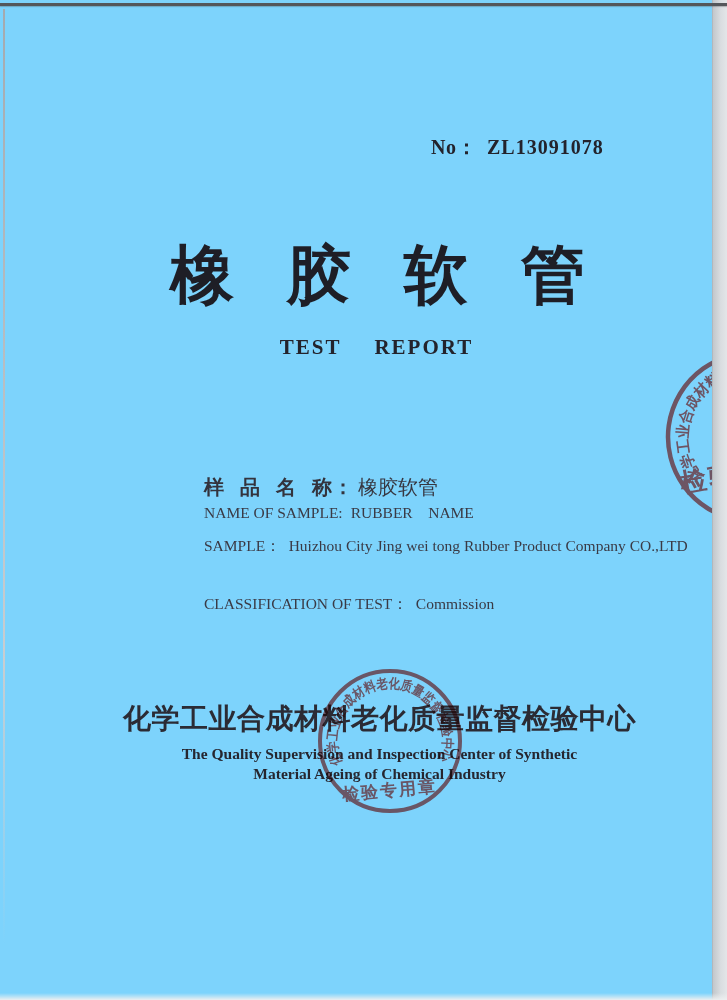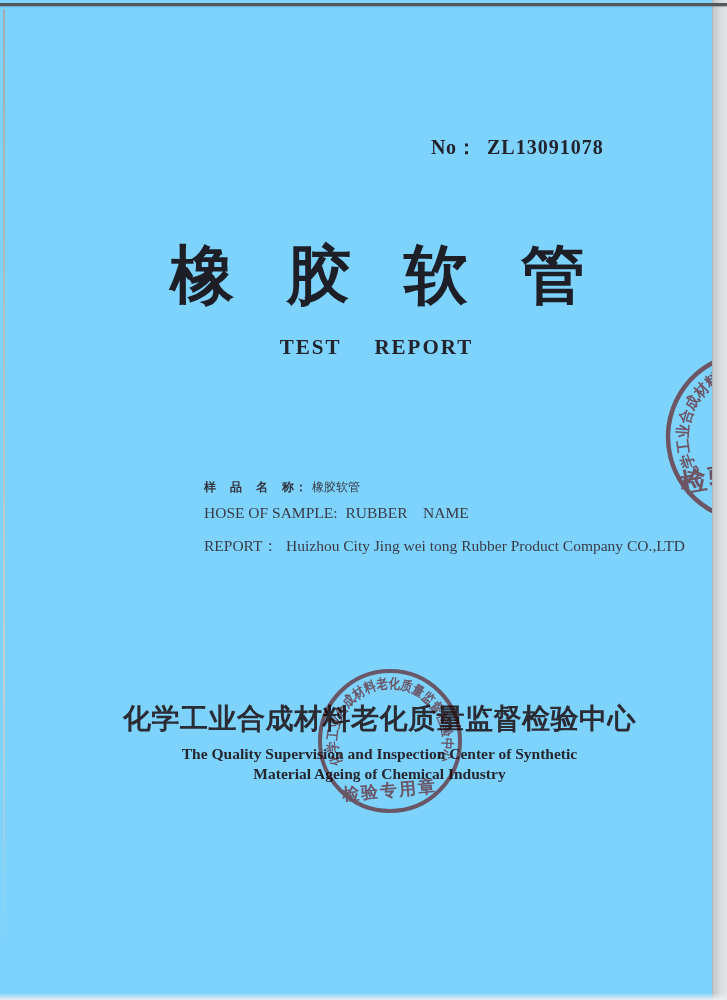--- a/index.html
+++ b/index.html
@@ -23,21 +23,21 @@
     letter-spacing:53px;line-height:84px;white-space:nowrap;
   }
   .title-en{
     position:absolute;top:335px;left:13px;width:727px;text-align:center;
     font-size:21px;font-weight:700;color:#23232c;
     letter-spacing:2px;word-spacing:26px;
   }
 
   .field{position:absolute;left:204px;width:480px;}
   .f1{top:474px;} .f2{top:533px;} .f3{top:591px;}
-  .field .cn{font-size:12px;line-height:26px;color:#373741;white-space:nowrap;}
+  .field .cn{font-size:20px;line-height:26px;color:#373741;white-space:nowrap;}
   .field .cn .lbl{font-weight:600;word-spacing:9px;letter-spacing:1px;color:#33333d;}
   .field .cn .val{margin-left:4px;}
   .field .en{font-size:15.5px;line-height:20px;margin-top:3px;color:#3a3a45;white-space:nowrap;}
   .field .en .val{margin-left:8px;}
 
   .org{position:absolute;top:700px;left:16px;width:727px;text-align:center;z-index:2;}
   .org-cn{font-size:28px;font-weight:600;color:#2b2b34;letter-spacing:0.5px;white-space:nowrap;}
   .org-en{font-size:15.5px;font-weight:700;color:#26262f;margin-top:6px;line-height:19px;}
   .org-en.l2{margin-top:1px;}
 
@@ -50,28 +50,29 @@
 
   <div class="no-line">
     <span>No：</span><span class="no-val">ZL13091078</span>
   </div>
 
   <h1 class="title-cn">橡胶软管</h1>
   <div class="title-en">TEST REPORT</div>
 
   <div class="field f1">
     <div class="cn"><span class="lbl">样 品 名 称：</span><span class="val">橡胶软管</span></div>
-    <div class="en"><span class="lbl">HOSE OF SAMPLE:</span><span class="val">RUBBER　NAME</span></div>
+    <div class="en"><span class="lbl">NAME OF SAMPLE:</span><span class="val">RUBBER　NAME</span></div>
   </div>
 
   <div class="field f2">
-    <div class="en"><span class="lbl">REPORT：</span><span class="val">Huizhou City Jing wei tong Rubber Product Company CO.,LTD</span></div>
+    <div class="en"><span class="lbl">SAMPLE：</span><span class="val">Huizhou City Jing wei tong Rubber Product Company CO.,LTD</span></div>
   </div>
 
   <div class="field f3">
+    <div class="en"><span class="lbl">CLASSIFICATION OF TEST：</span><span class="val">Commission</span></div>
   </div>
 
   <div class="org">
     <div class="org-cn">化学工业合成材料老化质量监督检验中心</div>
     <div class="org-en">The Quality Supervision and Inspection Center of Synthetic</div>
     <div class="org-en l2">Material Ageing of Chemical Industry</div>
   </div>
 
   <svg class="stamps" width="727" height="1000" viewBox="0 0 727 1000">
     <defs>

